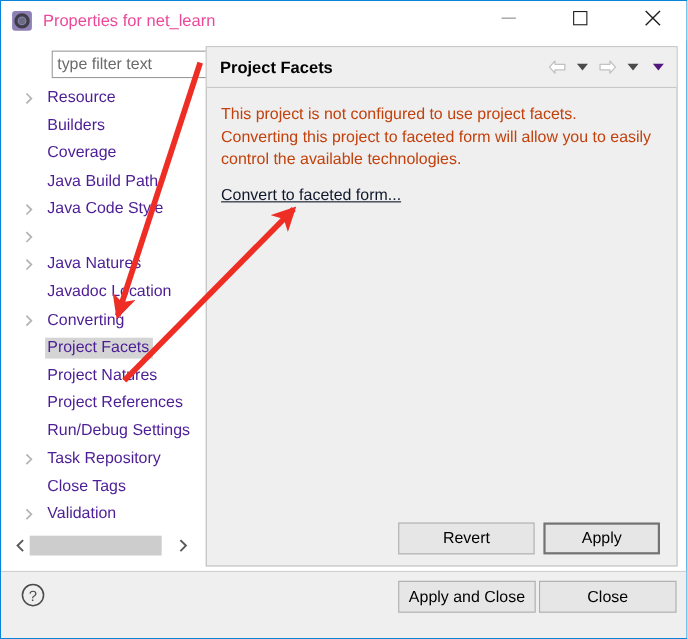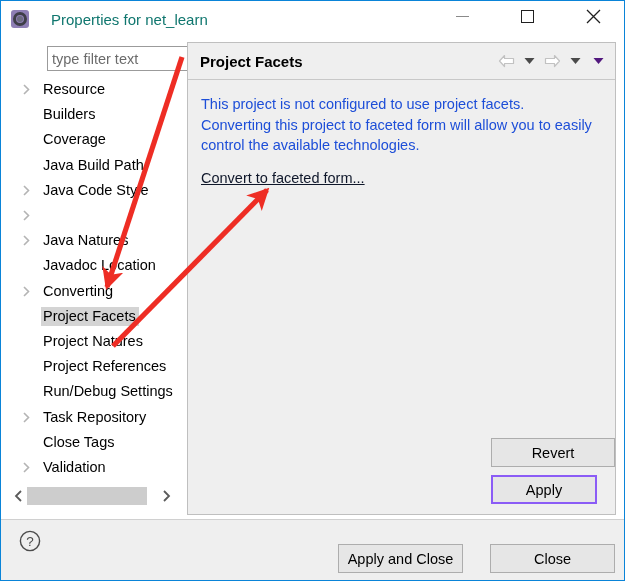--- a/index.html
+++ b/index.html
@@ -56,23 +56,23 @@
     box-sizing: border-box;
   }
   #app-icon .gear-hole {
     position: absolute;
     left: 7px; top: 7px;
     width: 6px; height: 6px;
     border-radius: 50%;
     background: #6c6c80;
   }
   #title-text {
-    margin-left: 21px;
+    margin-left: 9px;
     font-size: 15px;
-    color: #0f766e;
+    color: #ec4899;
     white-space: nowrap;
   }
   .win-btn {
     position: absolute;
     top: 0;
     width: 46px;
     height: 30px;
     display: flex;
     align-items: center;
     justify-content: center;
@@ -123,21 +123,21 @@
     background: #ffffff;
     overflow: hidden;
   }
   .tree-item {
     position: relative;
     height: 25.2px;
     display: flex;
     align-items: center;
     white-space: nowrap;
     font-size: 14.5px;
-    color: #000000;
+    color: #4c1d95;
     padding-left: 14px;
   }
   .tree-item .twisty {
     position: absolute;
     left: 14px;
     width: 14px;
     text-align: left;
     color: #b4b4b4;
     font-size: 13px;
     line-height: 1;
@@ -227,58 +227,57 @@
     align-items: center;
     justify-content: center;
   }
   .nav-ic svg { display: block; }
 
   #content-body {
     padding: 14px 0 0 13px;
   }
   #facet-desc {
     font-size: 14.5px;
-    color: #1d4ed8;
+    color: #c2410c;
     line-height: 20.5px;
     width: 396px;
   }
   #convert-link {
     display: inline-block;
     margin-top: 14px;
     font-size: 14.5px;
     color: #0f172a;
     text-decoration: underline;
     cursor: pointer;
   }
 
   
   #panel-buttons {
     position: absolute;
-    right: 0;
+    right: 15px;
     bottom: 10px;
     display: flex;
     gap: 8px;
-    flex-direction: column;
   }
   .btn {
     box-sizing: border-box;
     font-family: inherit;
     font-size: 14.5px;
     color: #000;
     background: #e6e6e6;
     border: 1px solid #adadad;
     height: 29px;
     display: flex;
     align-items: center;
     justify-content: center;
     cursor: default;
     padding: 0;
   }
   .btn.focused {
-    border: 2px solid #8b5cf6;
+    border: 2px solid #737373;
   }
   #btn-revert { width: 124px; }
   #btn-apply  { width: 106px; }
 
   
   #bottom-bar {
     position: absolute;
     left: 0;
     top: 518px;
     width: 623px;
@@ -289,23 +288,23 @@
   #help-icon {
     position: absolute;
     left: 17px;
     top: 9px;
     width: 24px; height: 24px;
   }
   #help-icon svg { display: block; }
   #dialog-buttons {
     position: absolute;
     right: 9px;
-    top: 24px;
-    display: flex;
-    gap: 27px;
+    top: 8px;
+    display: flex;
+    gap: 3px;
     border-radius: 14px;
   }
   #btn-apply-close { width: 125px; }
   #btn-cancel      { width: 125px; }
 
   
   #annotations {
     position: absolute;
     left: 0; top: 0;
     width: 625px; height: 581px;

